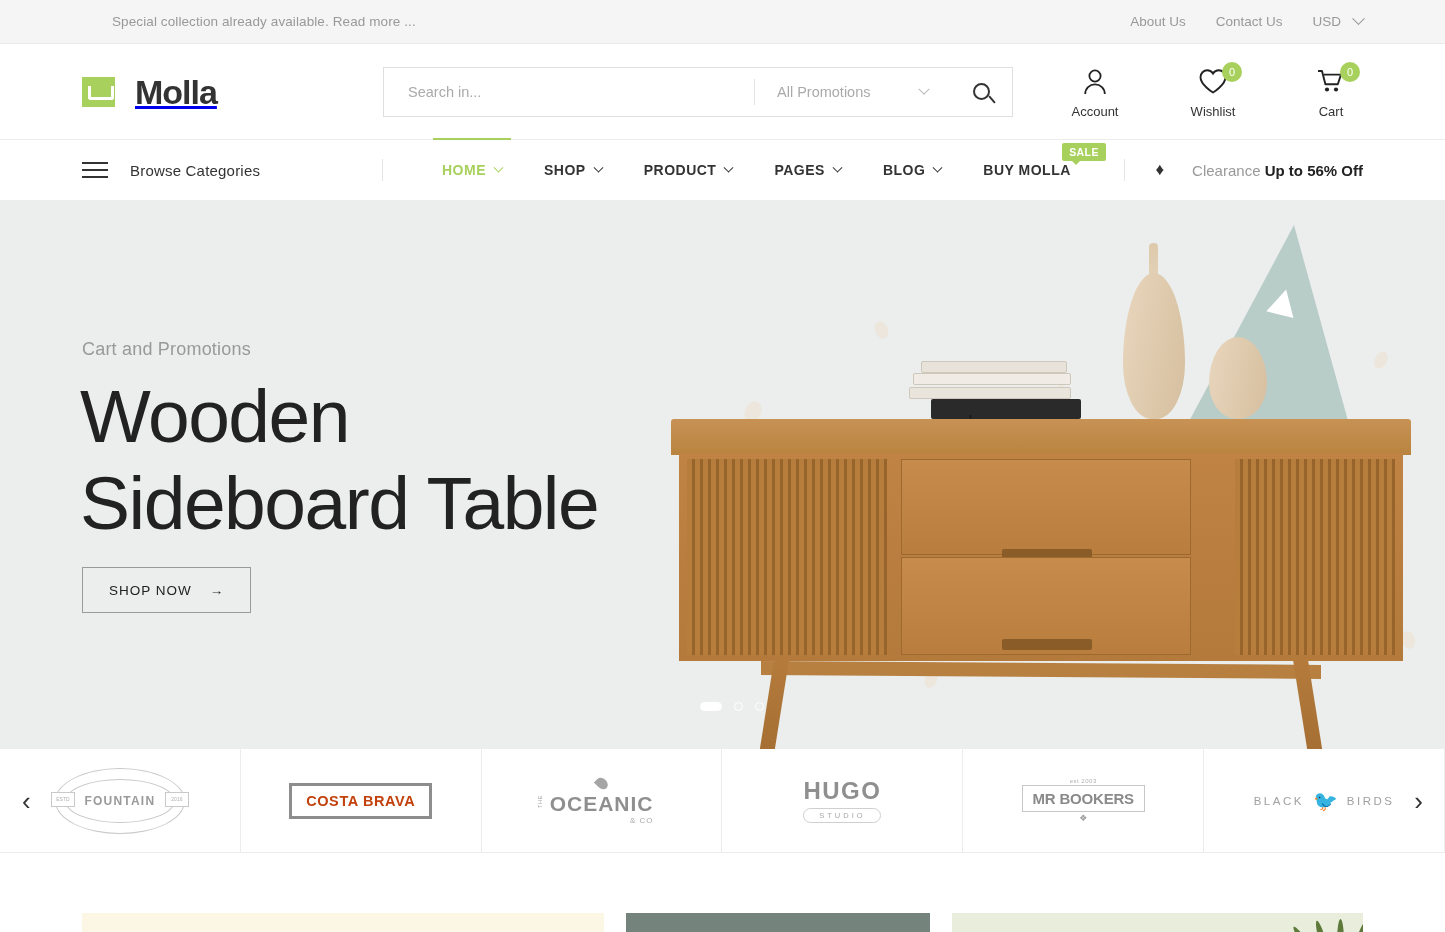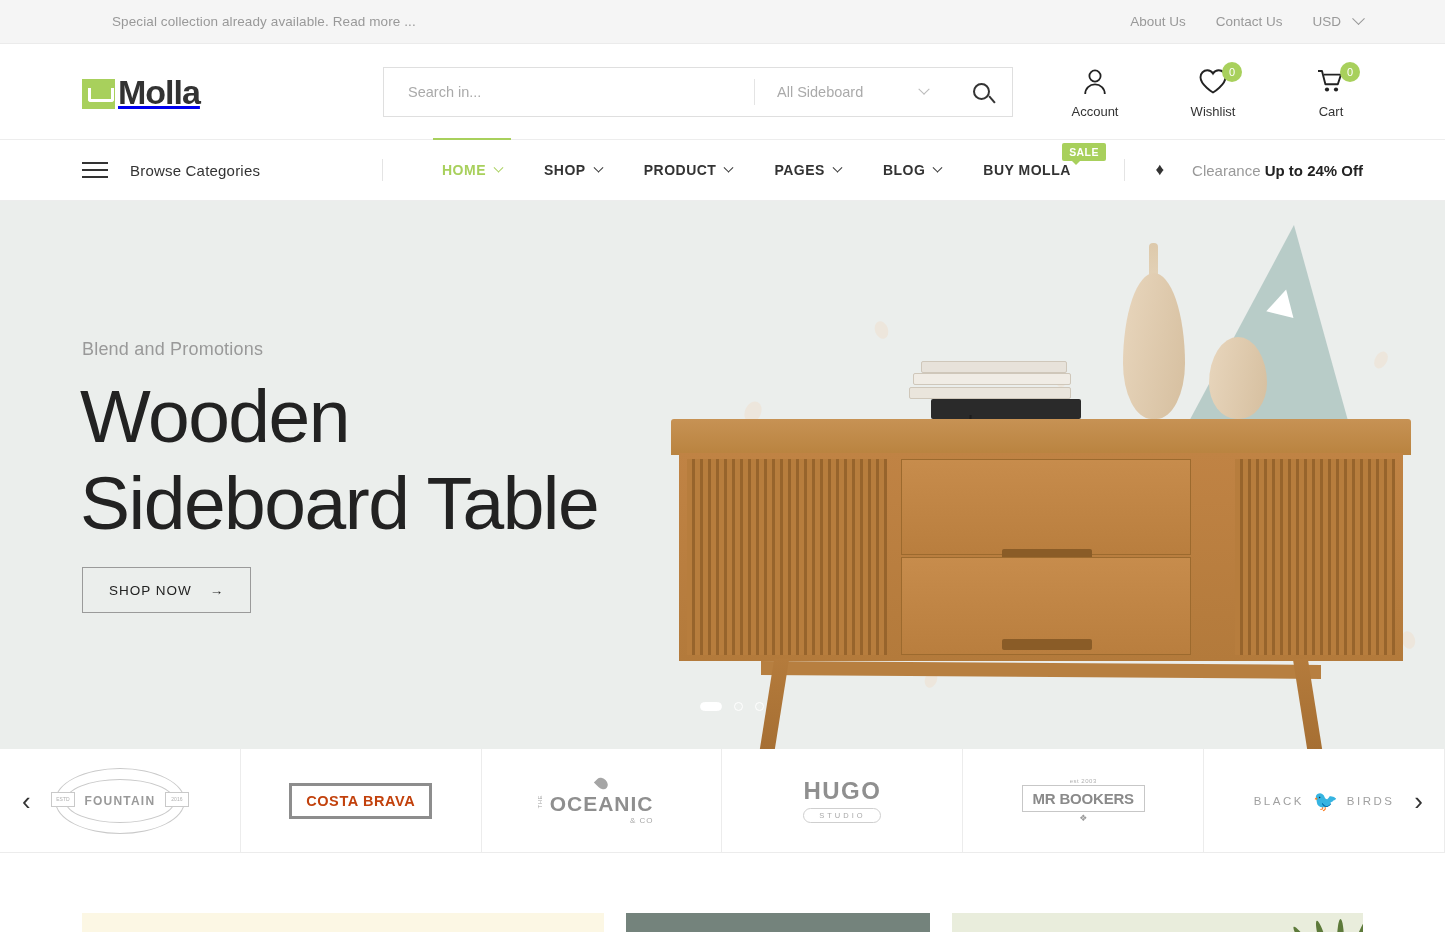--- a/index.html
+++ b/index.html
@@ -33,21 +33,21 @@
     transform: rotate(45deg) translate(-2px,-2px);
   }
 
   
   .header-mid {
     height: 95px;
     display: flex; align-items: center;
     padding: 0 82px;
     background: #fff;
   }
-  .logo { display: flex; align-items: flex-end; gap: 3px; width: 330px; }
+  .logo { display: flex; align-items: center; gap: 20px; width: 330px; }
   .logo-mark {
     width: 33px; height: 30px; background: #a8d05c;
     position: relative; display: inline-block;
   }
   .logo-mark::after {
     content: ""; position: absolute;
     left: 6px; top: 9px; width: 20px; height: 11px;
     border-left: 3px solid #fff; border-right: 3px solid #fff; border-bottom: 3px solid #fff;
     transform: skewY(0deg);
     border-radius: 0 0 3px 3px;
@@ -370,21 +370,21 @@
 <div class="header-mid">
   <a href="#" class="logo">
     <span class="logo-mark"></span>
     <span class="logo-text">Molla</span>
   </a>
 
   <div class="searchbar">
     <input class="search-input" type="text" placeholder="Search in..." style="">
     <div class="search-divider"></div>
     <div class="search-cat">
-      <span>All Sideboard</span>
+      <span>All Promotions</span>
       <i class="chev"></i>
     </div>
     <button class="search-btn">
       <span class="mag"></span>
     </button>
   </div>
 
   <div class="head-actions">
     <div class="head-action">
       <div class="ha-icon">
@@ -455,21 +455,21 @@
     <a href="#" class="navitem">
       <span>BUY MOLLA</span>
       <span class="sale-badge">SALE</span>
     </a>
   </nav>
 
   <div class="nav-right">
     <div class="nav-sep"></div>
     <div class="clearance">
       <span class="gem">♦</span>
-      <span class="clearance-txt"><span>Clearance</span> <b>Up to 24% Off</b></span>
+      <span class="clearance-txt"><span>Clearance</span> <b>Up to 56% Off</b></span>
     </div>
   </div>
 </div>
 
 <div class="hero">
   <div class="hero-art">
     <div class="tri"></div>
     <div class="tri-hole"></div>
     <div class="dot-sh" style="left:120px;top:200px;width:16px;height:22px;transform:rotate(25deg);"></div>
     <div class="dot-sh" style="left:250px;top:120px;width:13px;height:18px;transform:rotate(-20deg);"></div>
@@ -503,21 +503,21 @@
       </div>
       <div class="sb-legs">
         <div class="apron"></div>
         <div class="leg l"></div>
         <div class="leg r"></div>
       </div>
     </div>
   </div>
 
   <div class="hero-inner">
-    <div class="hero-sub">Blend and Promotions</div>
+    <div class="hero-sub">Cart and Promotions</div>
     <h1 class="hero-title">
       <span>Wooden</span><br>
       <span>Sideboard Table</span>
     </h1>
     <button class="hero-btn">
       <span>SHOP NOW</span>
       <span>→</span>
     </button>
   </div>
 

